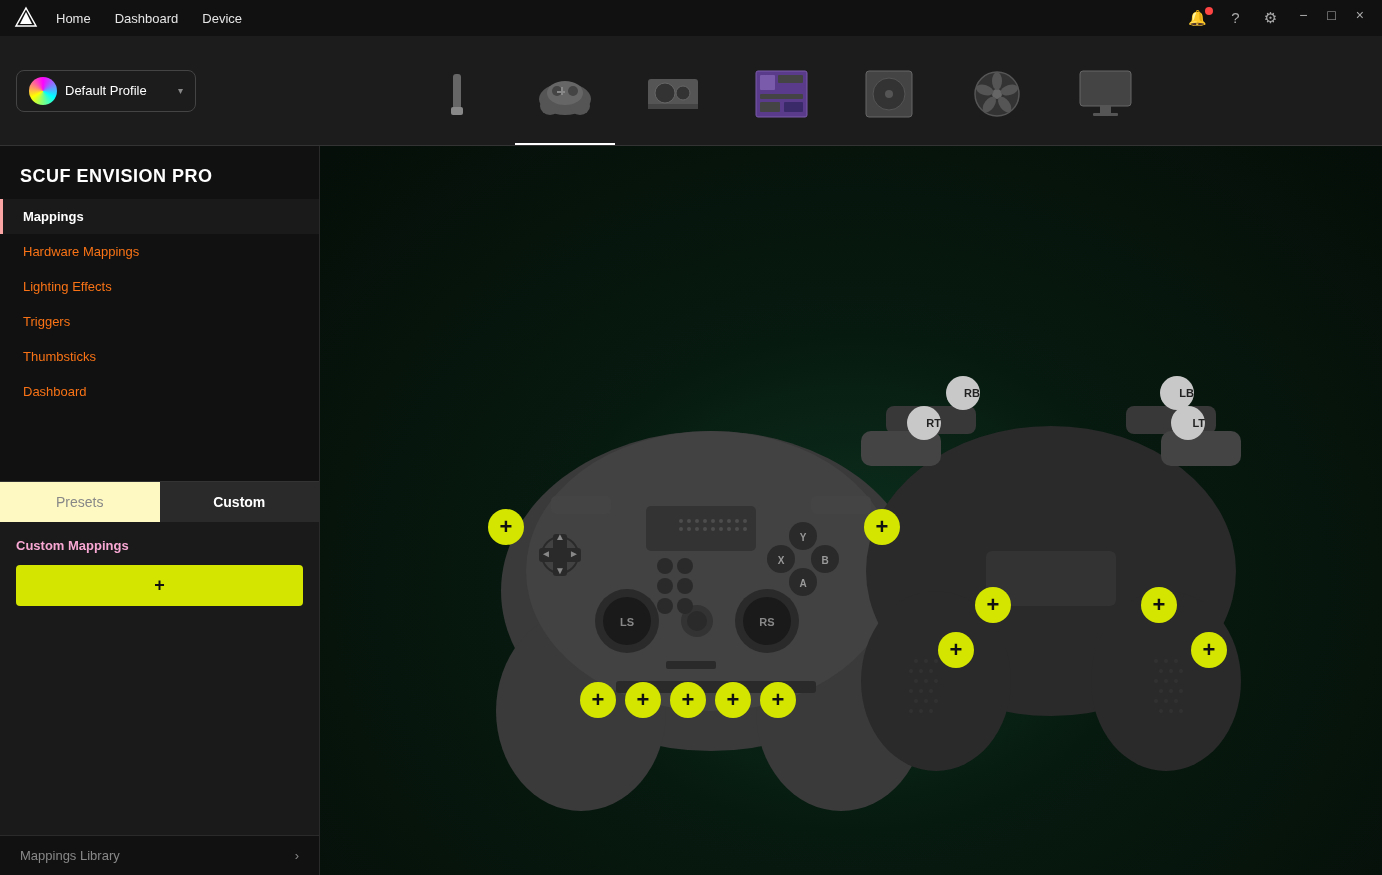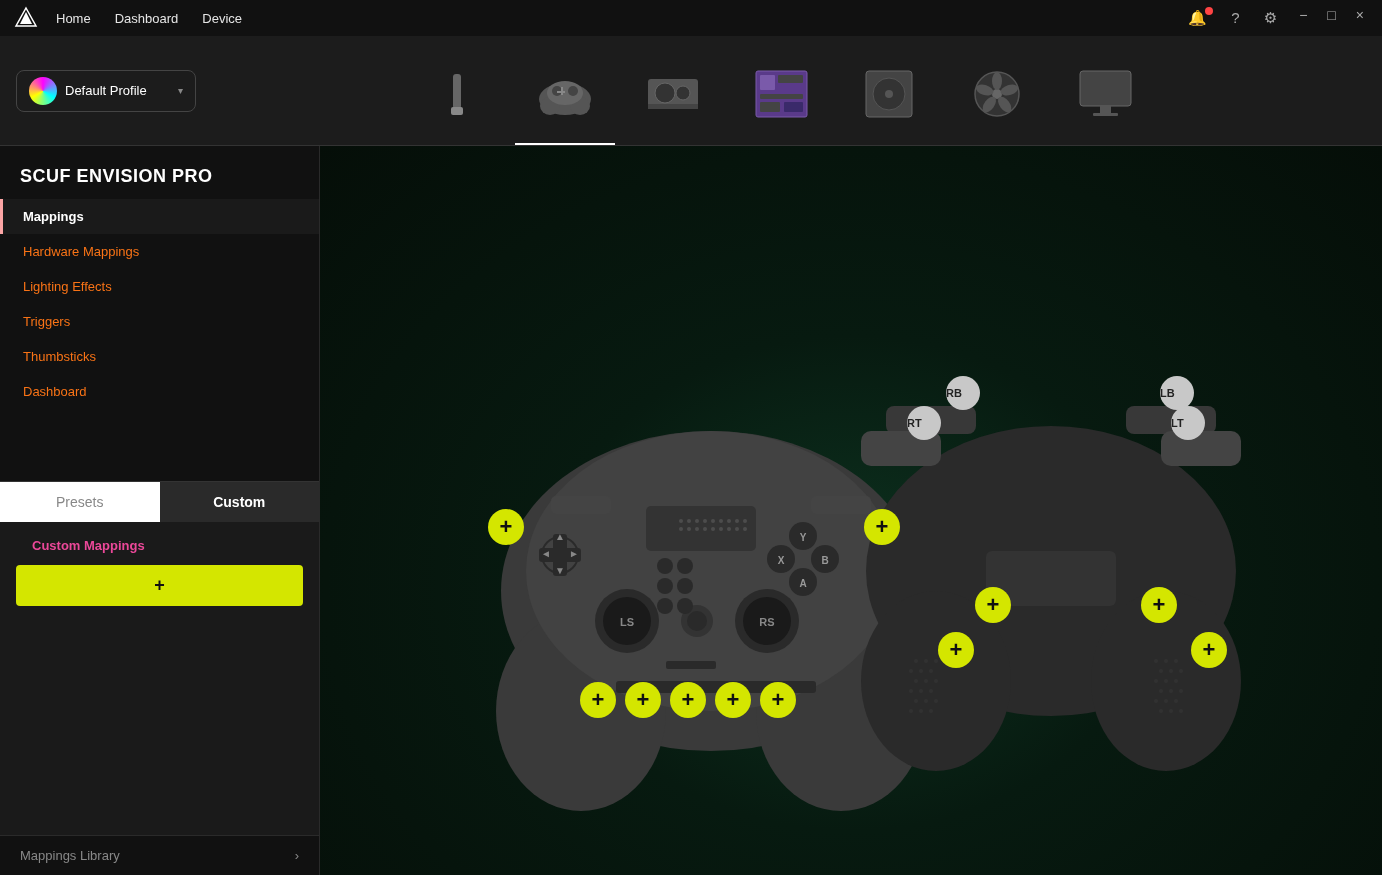--- a/index.html
+++ b/index.html
@@ -109,43 +109,42 @@
     #tab-switcher {
       display: flex;
       margin: 0;
     }
     .tab-btn {
       flex: 1;
       padding: 12px;
       text-align: center;
       font-size: 14px;
       cursor: pointer;
-      background: #ffffff;
+      background: #fef9c3;
       color: #888;
       border: none;
       border-top: 1px solid #333;
     }
     .tab-btn.active {
       background: #2a2a2a;
       color: #fff;
       font-weight: 600;
     }
 
     
     #custom-panel {
       background: #1a1a1a;
       padding: 16px;
       flex: 1;
     }
     #custom-panel h3 {
       font-size: 13px;
       font-weight: 700;
-      color: #ec4899;
+      color: #f9a8d4;
       margin-bottom: 12px;
-      margin-left: 16px;
     }
     .add-mapping-btn {
       width: 100%;
       padding: 10px;
       background: #d4e600;
       color: #111;
       border: none;
       border-radius: 4px;
       font-size: 18px;
       cursor: pointer;
@@ -201,21 +200,21 @@
 
     
     .label-badge {
       position: absolute;
       background: #d0d0d0;
       border-radius: 50%;
       width: 34px;
       height: 34px;
       display: flex;
       align-items: center;
-      justify-content: flex-start;
+      justify-content: flex-end;
       font-size: 11px;
       font-weight: 700;
       color: #222;
       z-index: 10;
     }
 
     
     .notif-dot {
       width: 8px; height: 8px;
       background: #ff4444;

